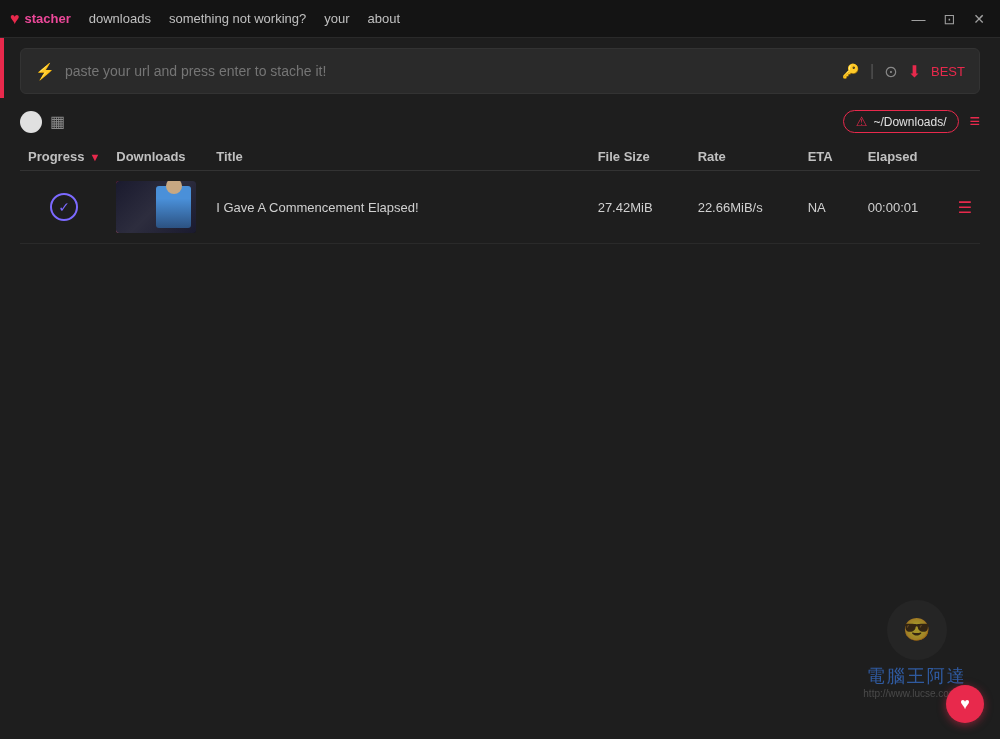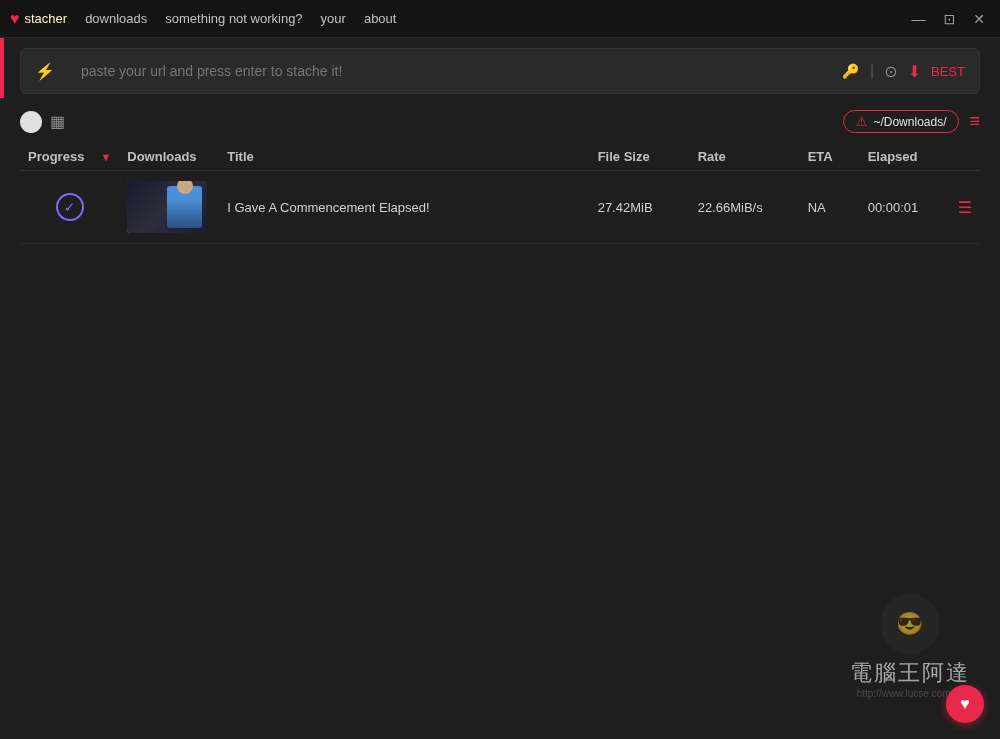--- a/index.html
+++ b/index.html
@@ -27,23 +27,23 @@
       display: flex;
       align-items: center;
       gap: 5px;
       margin-right: 10px;
     }
     .titlebar-logo-icon {
       color: #e8294c;
       font-size: 16px;
     }
     .titlebar-logo-text {
-      color: #fef9c3;
-      font-size: 13px;
-      font-weight: 400;
+      color: #ec4899;
+      font-size: 13px;
+      font-weight: 700;
     }
     .titlebar-menu {
       display: flex;
       gap: 2px;
       flex: 1;
     }
     .titlebar-menu-item {
       color: #c0c0c0;
       font-size: 13px;
       padding: 4px 8px;
@@ -94,21 +94,20 @@
       font-size: 16px;
       margin-right: 10px;
     }
     .url-bar-input {
       flex: 1;
       background: transparent;
       border: none;
       outline: none;
       color: #888;
       font-size: 14px;
-      margin-left: 16px;
     }
     .url-bar-actions {
       display: flex;
       align-items: center;
       gap: 10px;
     }
     .url-bar-key-icon {
       color: #888;
       font-size: 14px;
     }
@@ -197,21 +196,21 @@
     .downloads-table td {
       padding: 10px 8px;
       font-size: 13px;
       color: #d0d0d0;
       border-bottom: 1px solid #2a2a2a;
       vertical-align: middle;
     }
     .th-progress {
       display: flex;
       align-items: center;
-      gap: 16px;
+      gap: 5px;
       text-align: center;
     }
     .filter-icon {
       color: #e8294c;
       font-size: 11px;
     }
 
     
     .progress-cell {
       display: flex;
@@ -297,22 +296,22 @@
       height: 60px;
       border-radius: 50%;
       background: #2a2a2a;
       display: flex;
       align-items: center;
       justify-content: center;
       margin: 0 auto 4px;
       font-size: 22px;
     }
     .watermark-text-cn {
-      font-size: 22px;
-      color: #ffffff;
+      font-size: 18px;
+      color: #3b82f6;
       letter-spacing: 2px;
     }
     .watermark-url {
       font-size: 10px;
       color: #666;
     }
 
     
     .bottom-heart-btn {
       position: absolute;

